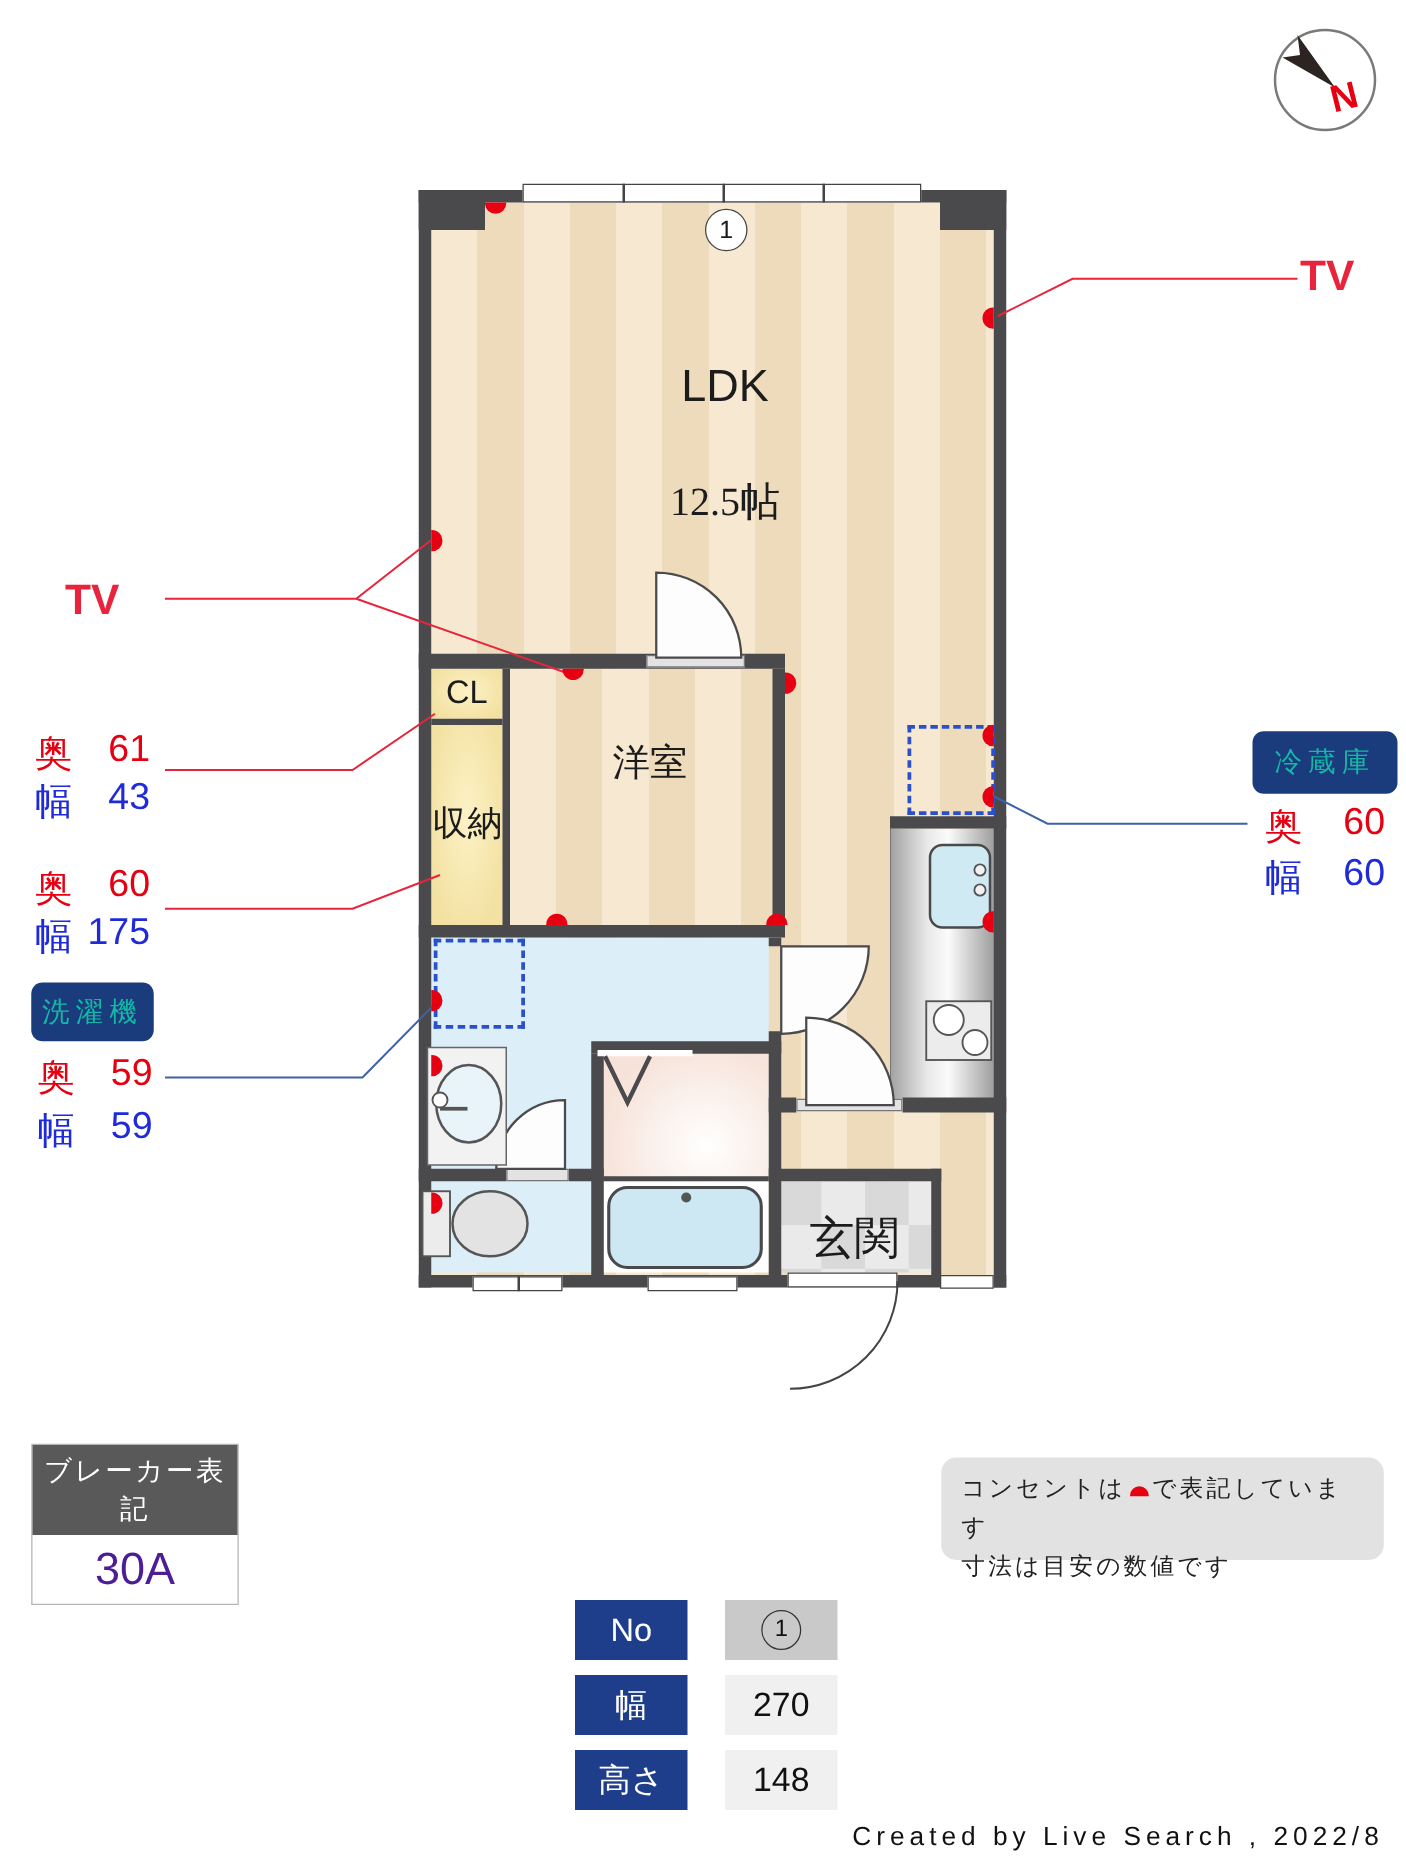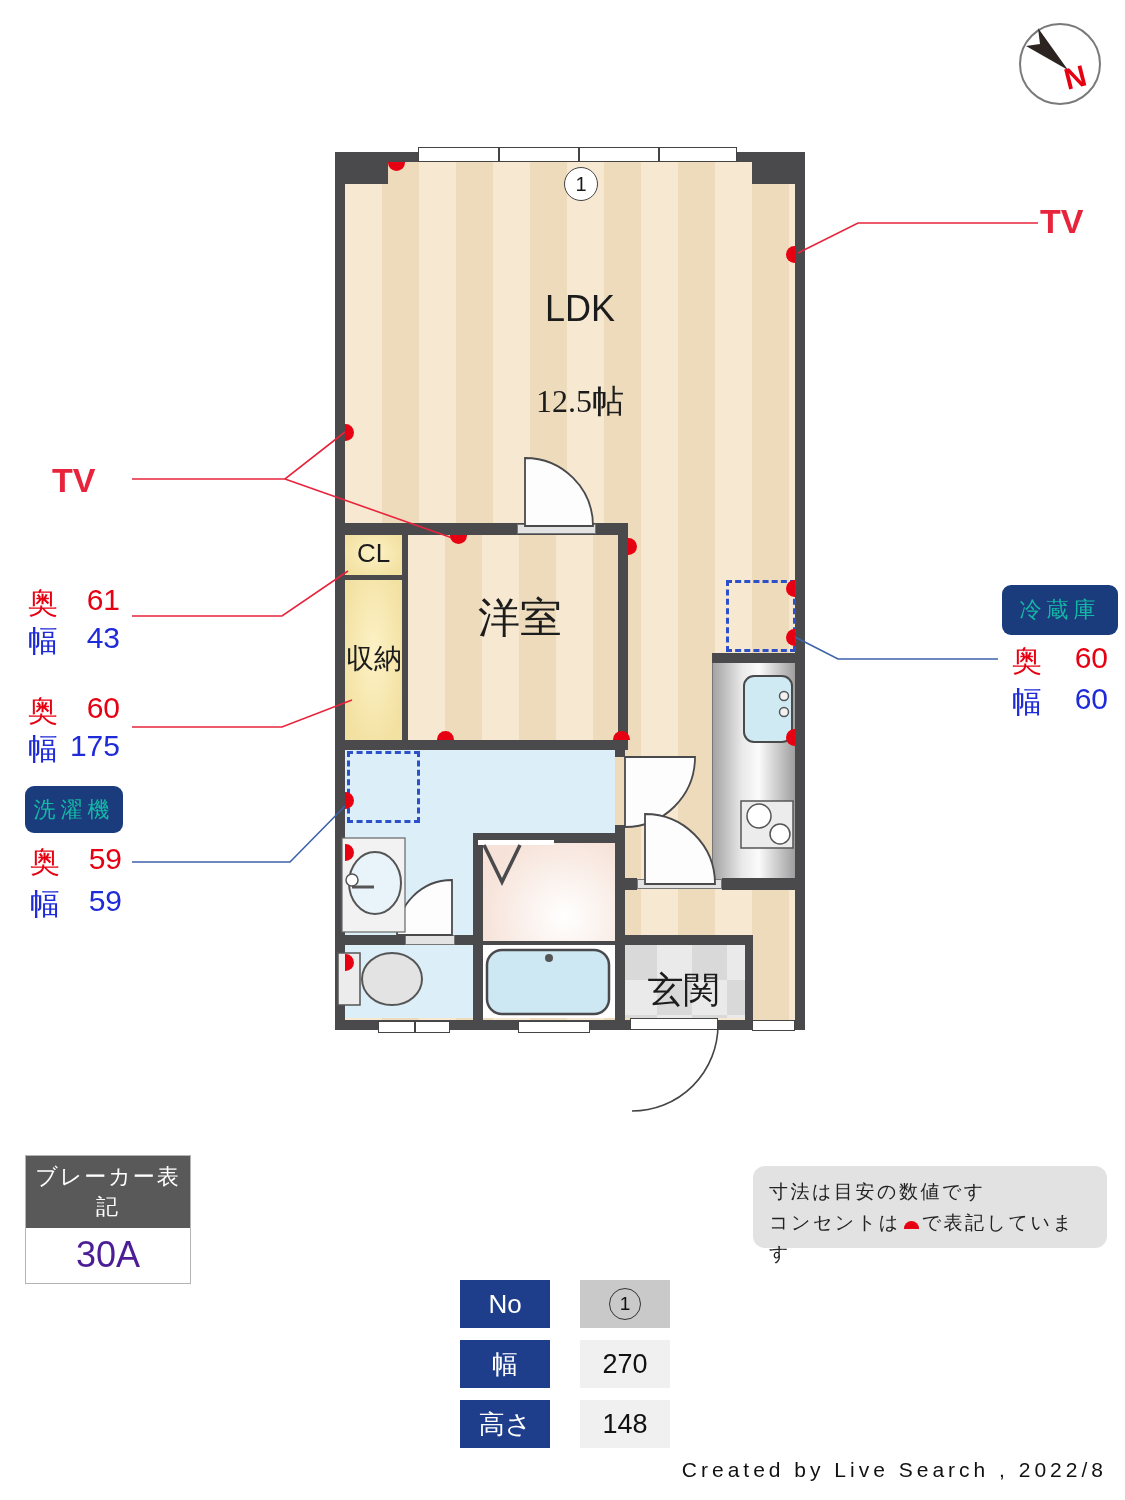--- a/index.html
+++ b/index.html
@@ -166,21 +166,21 @@
   <div class="dt up" style="left:613px;top:731px;"></div>
   <div class="dt left" style="left:786px;top:580px;"></div>
   <div class="dt left" style="left:786px;top:629px;"></div>
   <div class="dt left" style="left:786px;top:729px;"></div>
   <div class="dt right" style="left:345px;top:792px;"></div>
   <div class="dt right" style="left:345px;top:844px;"></div>
   <div class="dt right" style="left:345px;top:954px;"></div>
 
   <div class="rlabel" style="left:480px;top:288px;width:200px;font-size:36px;">LDK</div>
   <div class="rlabel" style="left:480px;top:380px;width:200px;font-size:32px;font-family:Liberation Serif, serif;">12.5帖</div>
-  <div class="rlabel" style="left:430px;top:590px;width:180px;font-size:42px;">洋室</div>
+  <div class="rlabel" style="left:430px;top:590px;width:180px;font-size:30px;">洋室</div>
   <div class="rlabel" style="left:345px;top:538px;width:57px;font-size:26px;">CL</div>
   <div class="rlabel" style="left:343px;top:640px;width:62px;font-size:28px;">収納</div>
   <div class="rlabel" style="left:622px;top:966px;width:123px;font-size:36px;">玄関</div>
   <div class="circle-tag" style="left:564px;top:167px;">
       <span>1</span>
     </div>
 
   <div class="tv" style="left:52px;top:461px;">TV</div>
   <div class="tv" style="left:1040px;top:202px;">TV</div>
 
@@ -243,21 +243,21 @@
       </span>
   </div>
 
   <div class="ct-label" style="left:460px;top:1340px;">幅</div>
   <div class="ct-value" style="left:580px;top:1340px;background:#f0f0f0;">270</div>
 
   <div class="ct-label" style="left:460px;top:1400px;">高さ</div>
   <div class="ct-value" style="left:580px;top:1400px;background:#f0f0f0;">148</div>
 
   <div class="note">
-    <div>寸法は目安の数値です</div>
     <div>
       <span>コンセントは</span><span class="dome-inline"></span><span>で表記しています</span>
     </div>
+    <div>寸法は目安の数値です</div>
   </div>
 
   <div class="credit">Created by Live Search , 2022/8</div>
 
 </div>
 
 </body></html>

